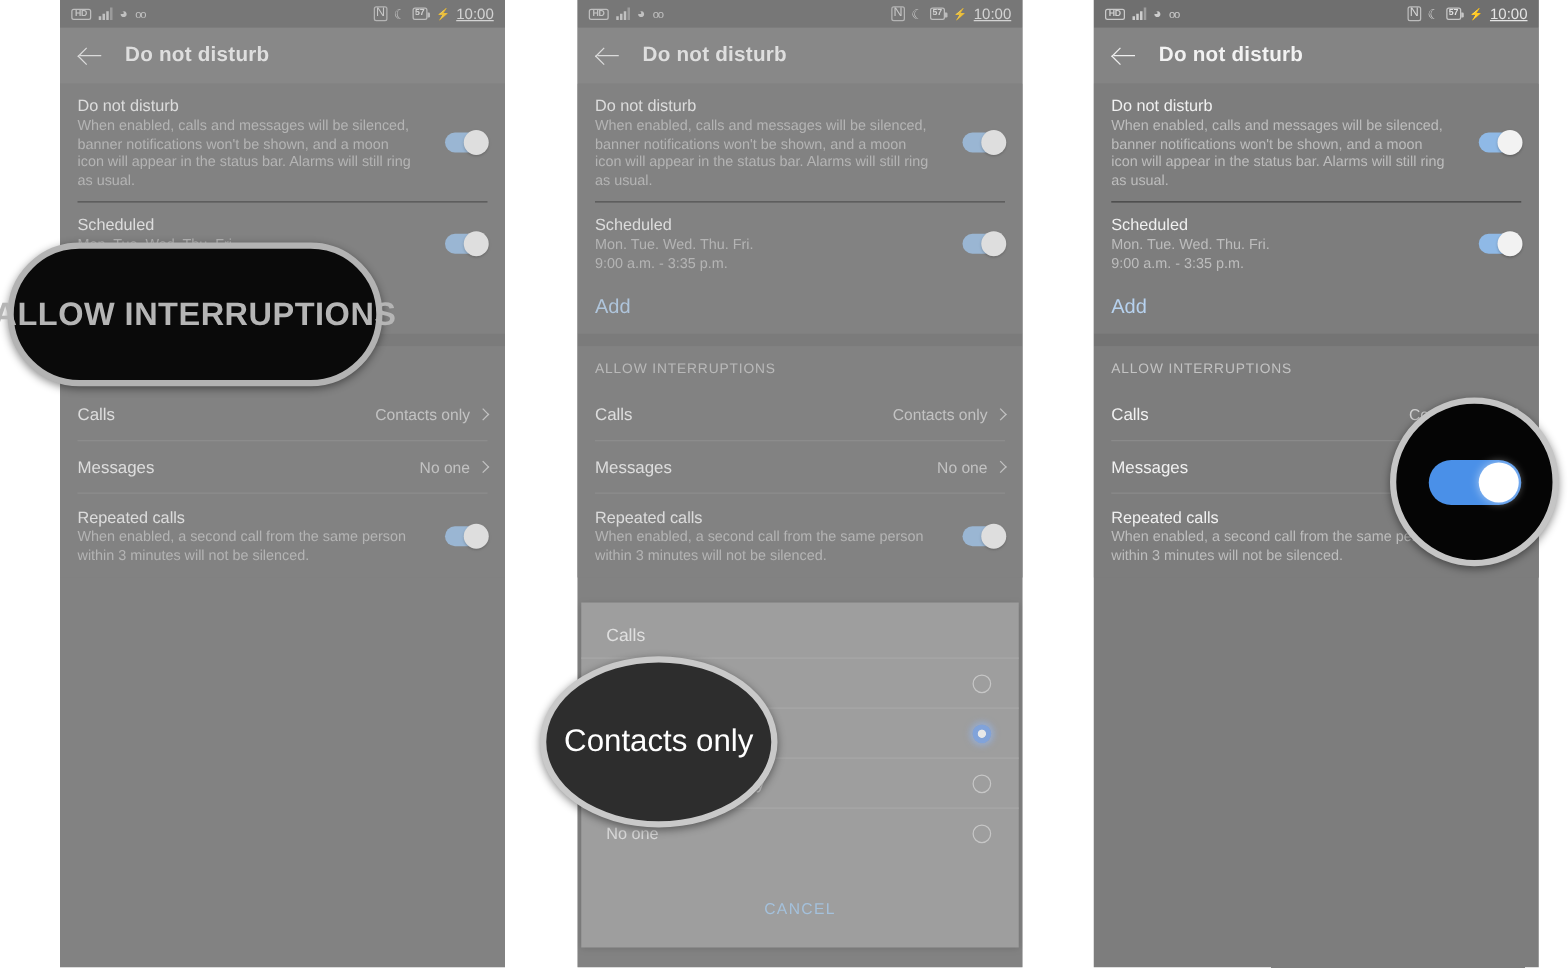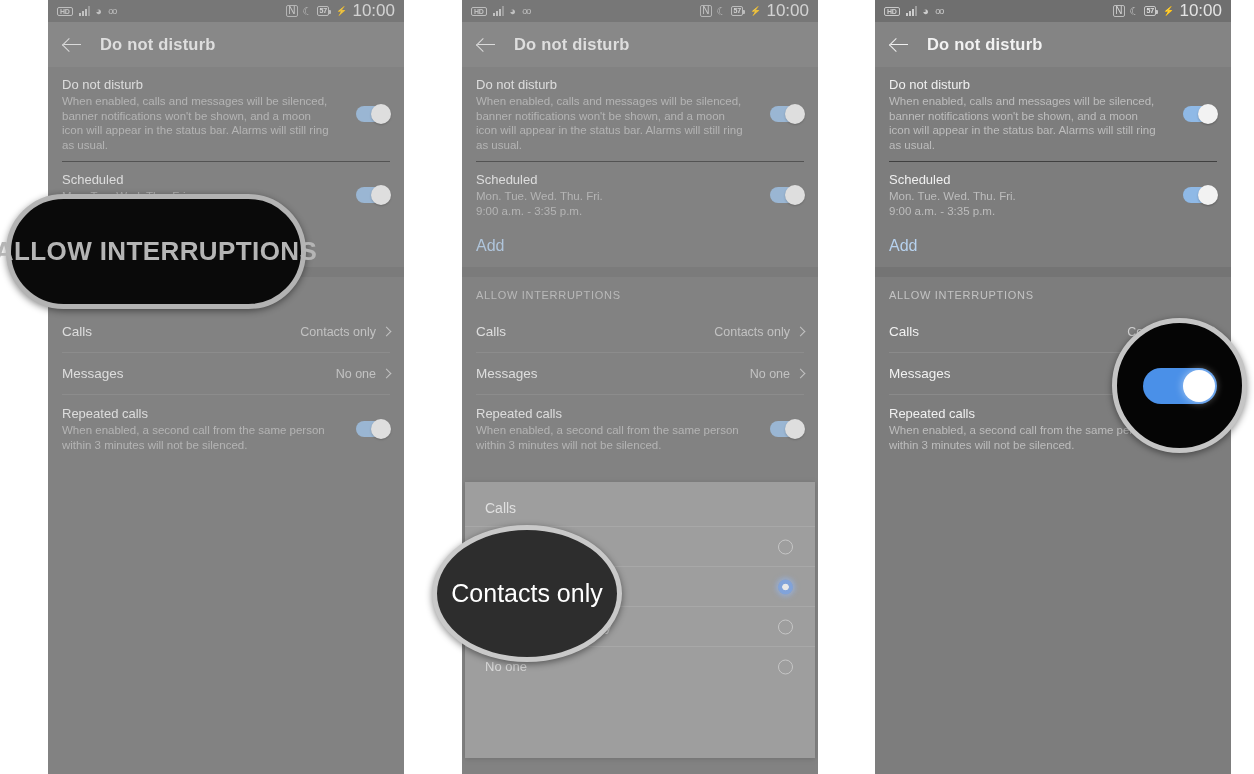--- a/index.html
+++ b/index.html
@@ -48,21 +48,21 @@
   .ico-nfc { font-size: 10px; color: #d5d5d5; border: 1px solid #bdbdbd; border-radius: 2px; padding: 0 1px; line-height: 10px; }
   .ico-moon { font-size: 11px; color: #d5d5d5; }
   .battery {
     display: inline-flex; align-items: center;
     border: 1px solid #c7c7c7; border-radius: 2px;
     height: 10px; padding: 0 1px; position: relative; margin-right: 2px;
   }
   .battery::after { content:""; position:absolute; right:-3px; top:3px; width:2px; height:4px; background:#c7c7c7; border-radius:0 1px 1px 0; }
   .batt-num { font-size: 7px; font-weight: bold; color: #e2e2e2; line-height: 8px; }
   .ico-bolt { font-size: 9px; color: #d5d5d5; }
-  .clock { font-size: 17px; color: #e4e4e4; }
+  .clock { font-size: 12px; color: #e4e4e4; text-decoration: underline; }
 
   
   .appbar {
     height: 45px; background: #848484; display: flex; align-items: center;
     padding: 0 0 0 14px; gap: 18px;
   }
   .back-arrow { width: 20px; height: 20px; position: relative; cursor: pointer; }
   .back-arrow::before {
     content: ""; position: absolute; left: 2px; top: 9px; width: 17px; height: 1.6px; background: #efefef;
   }
@@ -333,20 +333,21 @@
       </div>
       <div class="dlg-opt">
         <span class="dlg-opt-label">Favorite contacts only</span>
         <span class="radio"></span>
       </div>
       <div class="dlg-opt">
         <span class="dlg-opt-label">No one</span>
         <span class="radio"></span>
       </div>
 
+      <div class="dlg-cancel">CANCEL</div>
     </div>
   </div>
 
   <div class="phone panel-bright" id="panel3">
 
     <div class="statusbar">
       <div class="sb-left">
         <span class="ico ico-hd">HD</span>
         <span class="ico-sig">
             <i></i>

